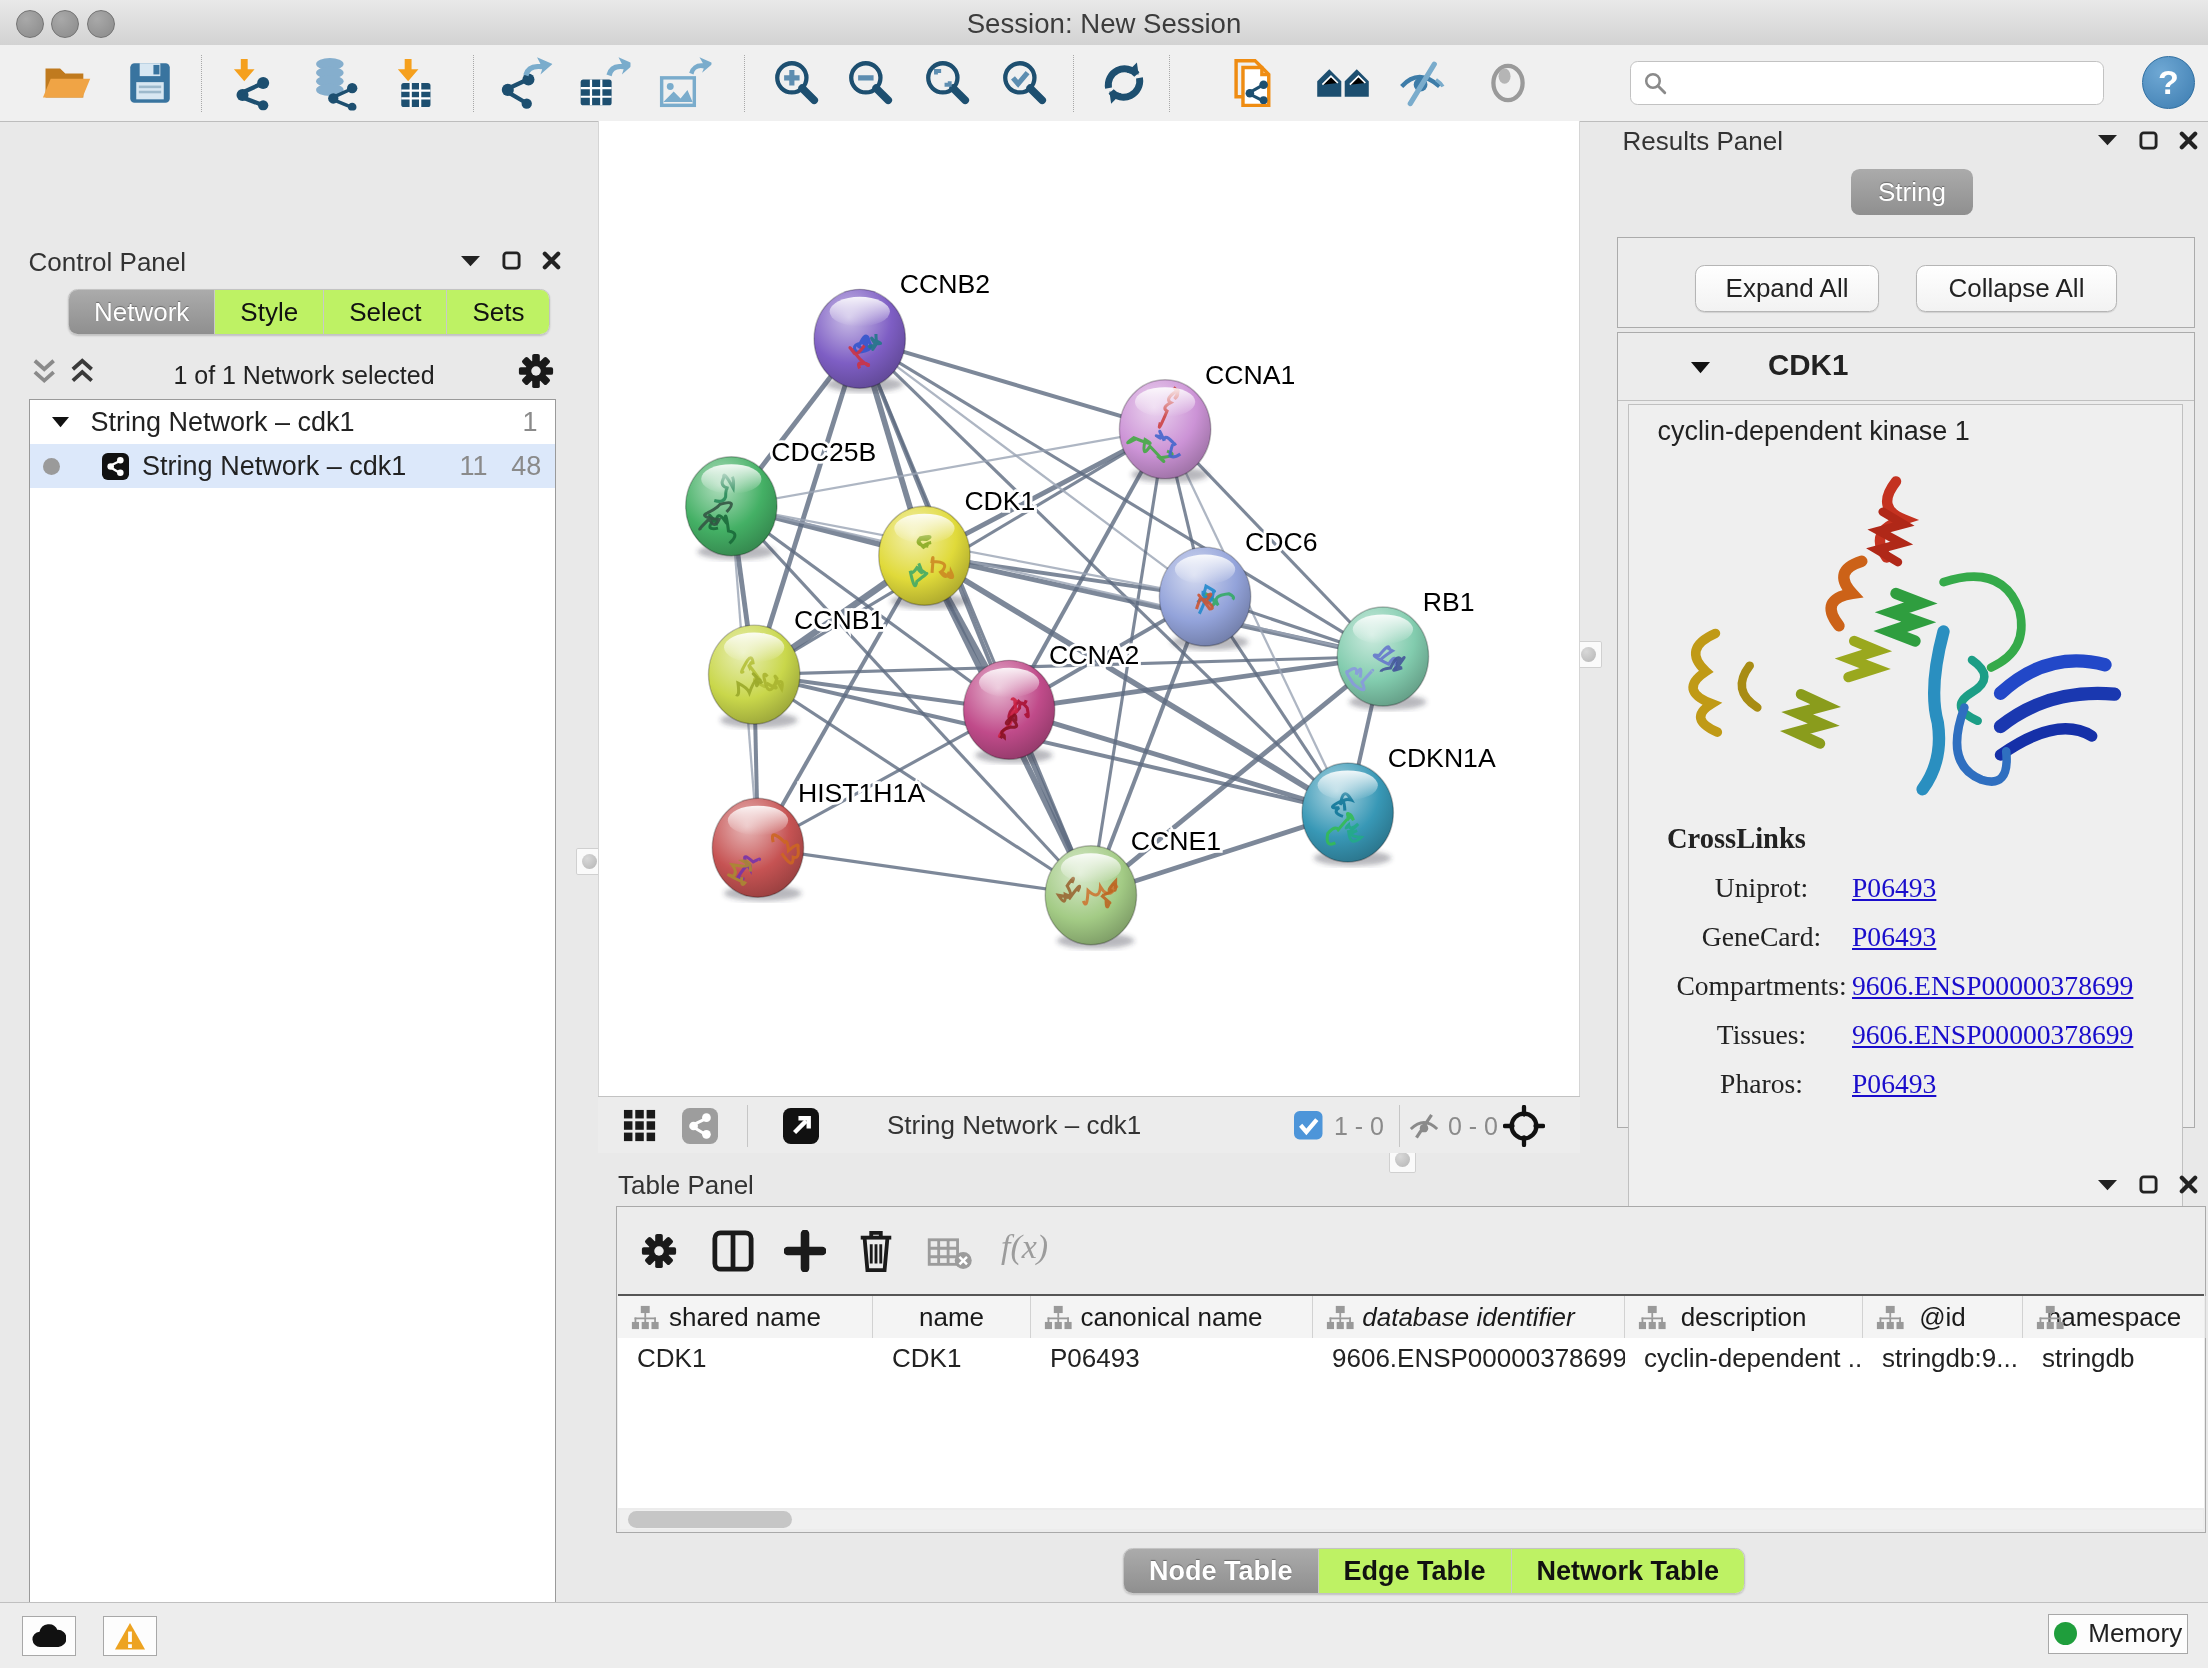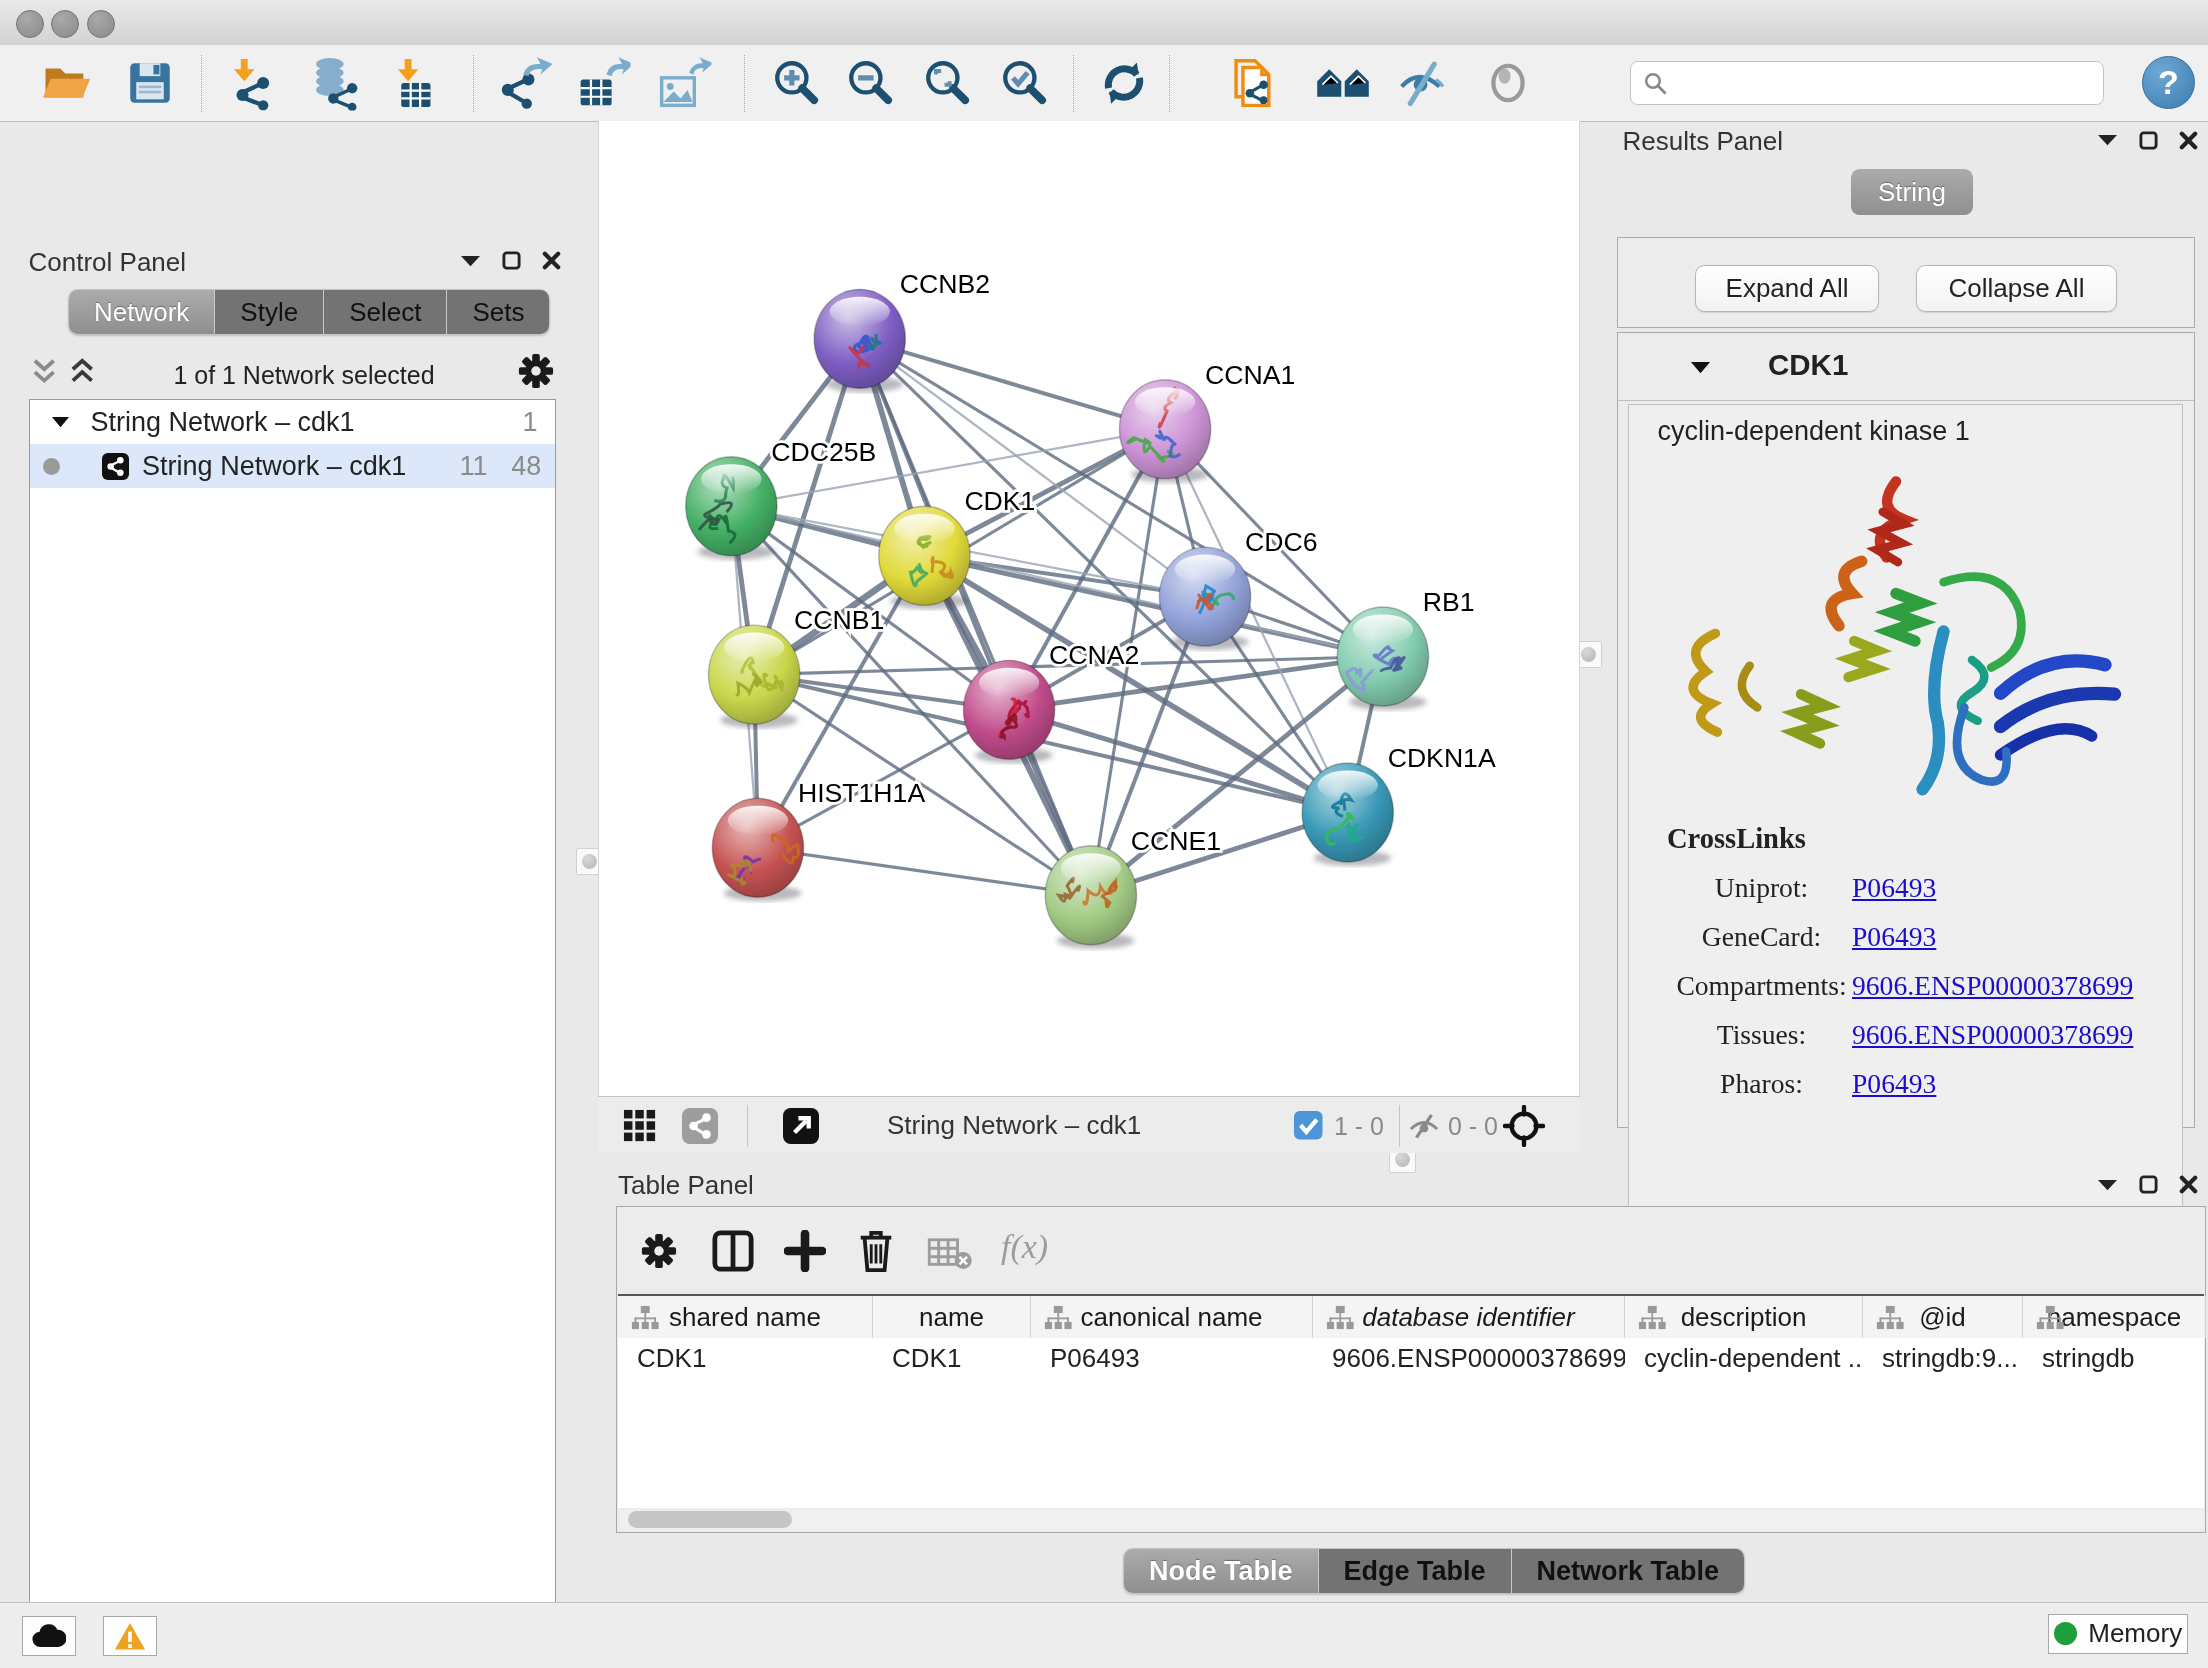--- a/index.html
+++ b/index.html
@@ -20,21 +20,21 @@
              display:flex;align-items:center;padding-left:11.4px;box-sizing:border-box;}
   .searchbox input{border:none;outline:none;font-size:25px;width:409px;background:transparent;font-family:"Liberation Sans",sans-serif;}
   .helpbtn{left:2142px;top:11.4px;width:51px;height:51px;border-radius:50%;
            background:radial-gradient(circle at 35% 30%,#6fa8d4,#3c7cb0);border:1.9px solid #2d6da0;
            color:#fff;font-size:34px;font-weight:bold;display:flex;align-items:center;justify-content:center;}
   
   .ptitle{font-size:26px;color:#333;}
   .pctl{display:flex;align-items:center;gap:21px;}
   .seg{display:flex;height:44px;border-radius:9.5px;overflow:hidden;border:1px solid #c3c3c3;
        box-shadow:0 1px 1.9px rgba(0,0,0,.18);}
-  .seg .tab{display:flex;align-items:center;justify-content:center;font-size:26px;background:#737373;color:#111;
+  .seg .tab{display:flex;align-items:center;justify-content:center;font-size:26px;background:#bef264;color:#111;
             padding:0 25px;border-right:1px solid #c9c9c9;}
   .seg .tab:last-child{border-right:none;}
   .seg .tab.sel{background:linear-gradient(#ababab,#8f8f8f);color:#fff;text-shadow:0 -1px 1px rgba(0,0,0,.35);}
   
   .treebox{left:28.5px;top:278px;width:527px;height:1297px;background:#fff;border:1.9px solid #9a9a9a;box-sizing:border-box;}
   .trow{position:relative;height:44px;display:flex;align-items:center;font-size:27px;}
   .trow.sel{background:#dce8fa;}
   .tcount{position:absolute;color:#8a8a8a;}
   
   .canvas{left:598px;top:121px;width:980px;height:975px;background:#fff;border-left:1px solid #d5d5d5;border-right:1px solid #d5d5d5;box-sizing:content-box;}
@@ -71,20 +71,21 @@
 </style>
 </head>
 <body>
 
 <div id="app">
 
   <div class="abs titlebar">
     <div class="abs tlight" style="left:16px;"></div>
     <div class="abs tlight" style="left:51px;"></div>
     <div class="abs tlight" style="left:87px;"></div>
+    <div class="abs wintitle">Session: New Session</div>
   </div>
 
   <div class="abs toolbar">
     <div class="abs tbtn" style="left:67px;">
       <svg width="55" height="55" viewBox="0 0 64 64">
           <path d="M7 15h17l6 6h21v28H7z" fill="#c07a1e"></path>
           <path d="M13 27h46l-9 22H4z" fill="#f0a445"></path>
         </svg>
     </div>
     <div class="abs tbtn" style="left:150px;">

